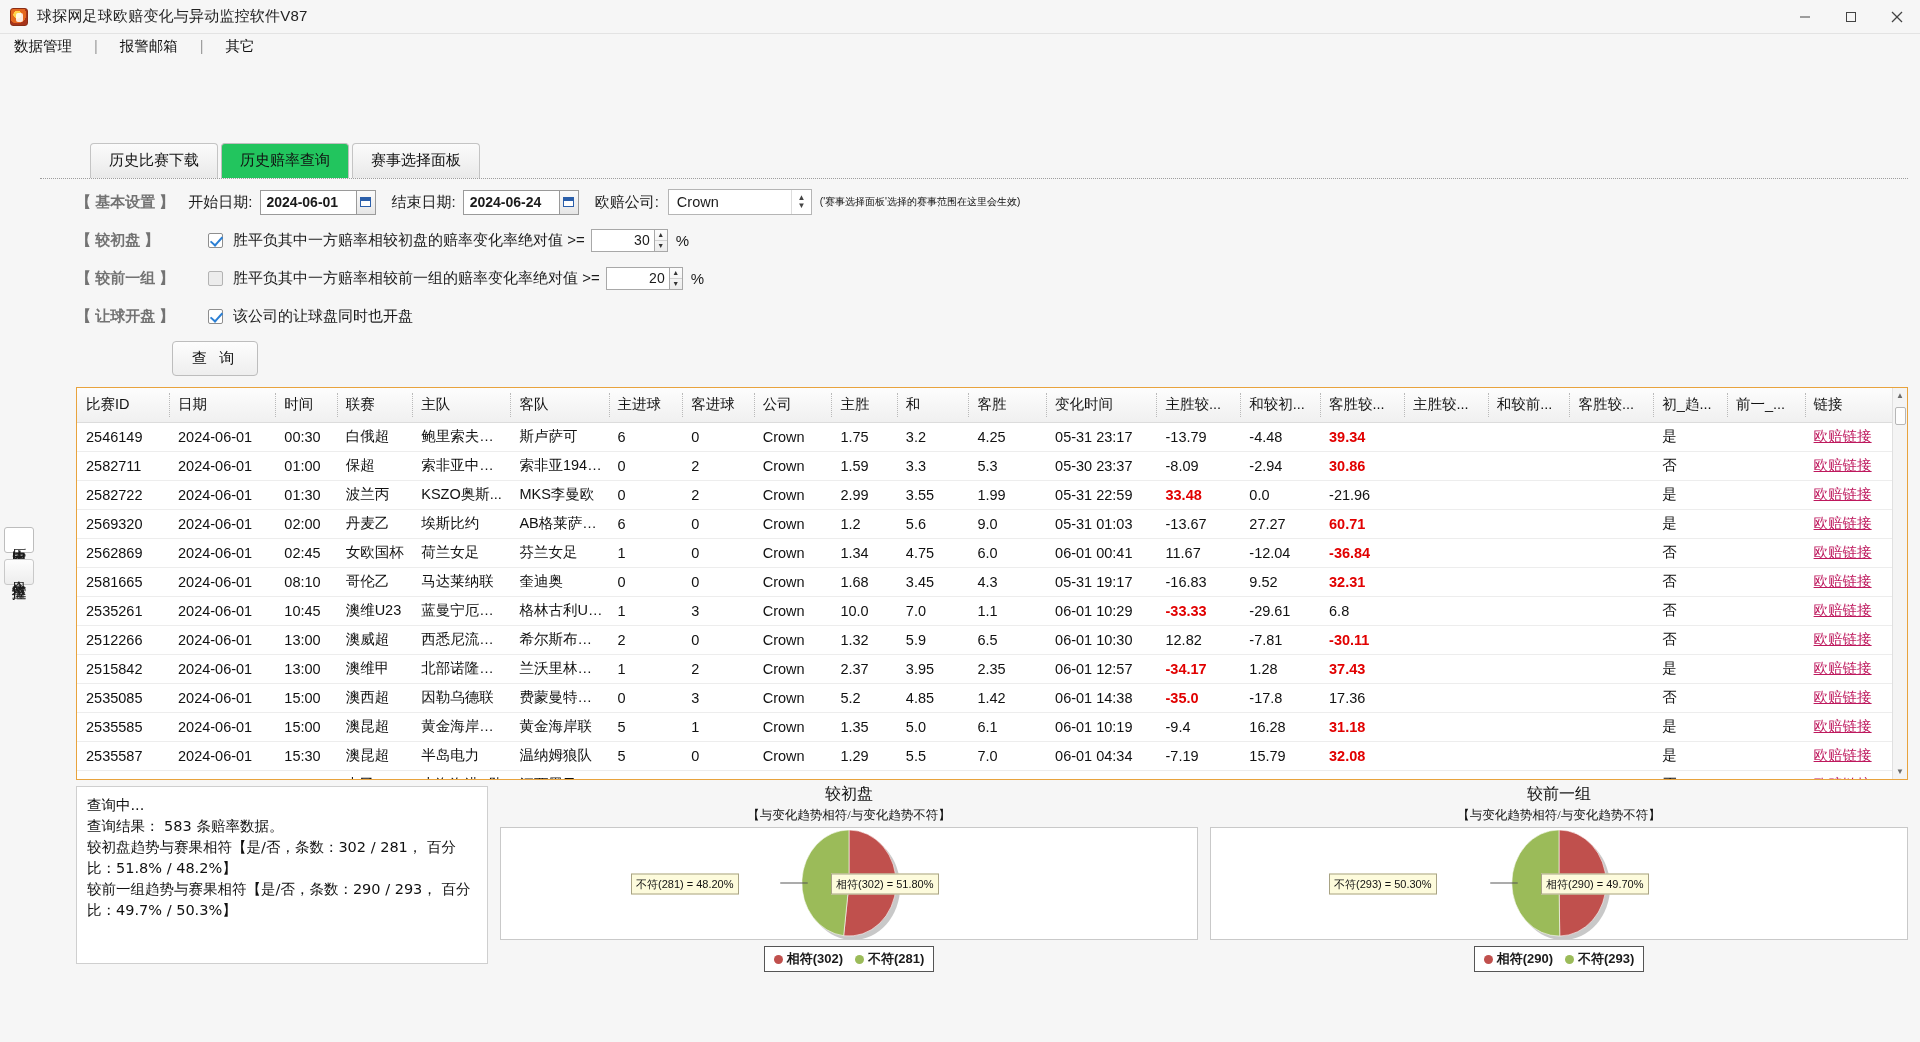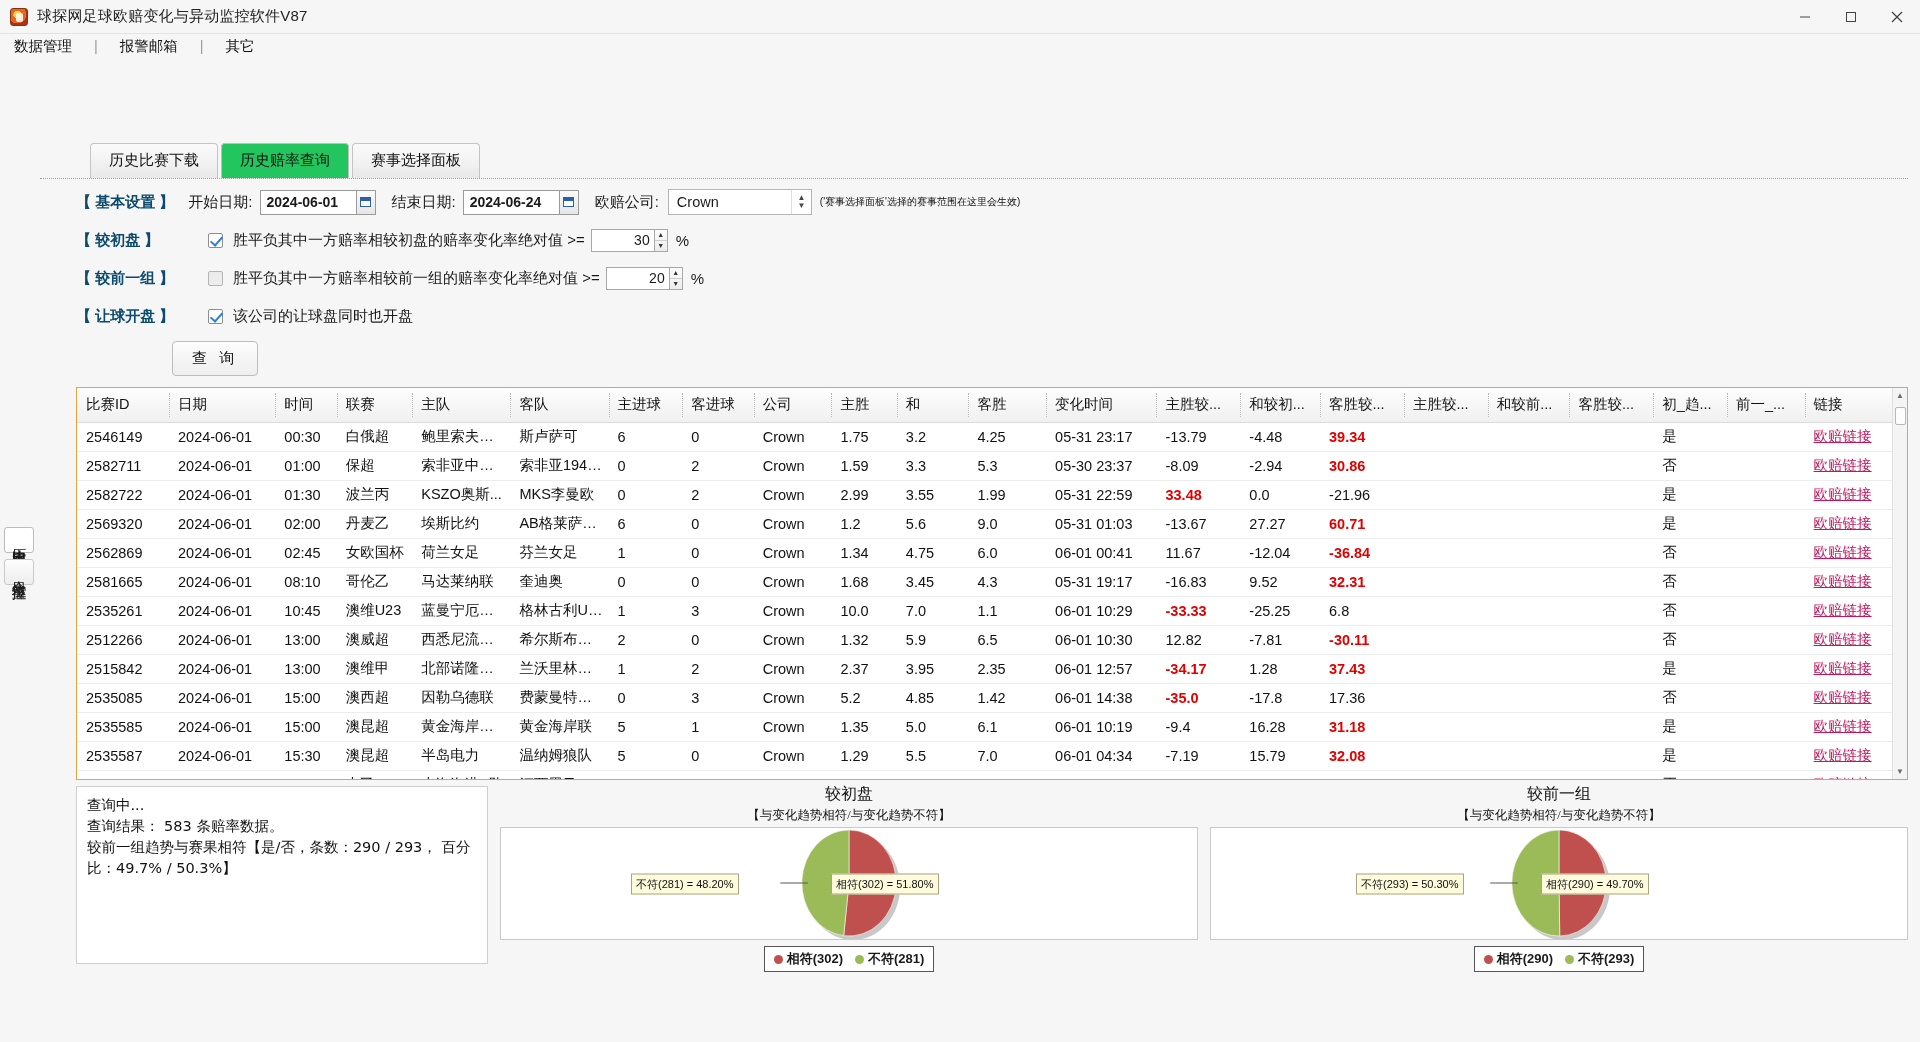--- a/index.html
+++ b/index.html
@@ -80,21 +80,21 @@
   .htab.active{ background:#22c55e; border-color:#bfbfbf; }
 
   .panel{
     border-top:1px dotted #9d9d9d;
     flex:1; display:flex; flex-direction:column;
     padding-top:4px;
   }
 
   
   .row{ display:flex; align-items:center; height:38px; padding-left:36px; font-size:15px;}
-  .grp-label{ font-weight:600; color:#0c4a6e; margin-right:14px; white-space:nowrap;}
+  .grp-label{ font-weight:600; color:#737373; margin-right:14px; white-space:nowrap;}
   .lbl{ margin-right:7px; white-space:nowrap;}
 
   .date-box{ display:flex; align-items:center; }
   .date-input{
     width:96px; height:25px; border:1px solid #9a9a9a; background:#fff;
     font-weight:bold; font-size:14px; padding:0 6px;
     display:flex; align-items:center; border-right:none;
   }
   .date-btn{
     width:20px;height:25px;border:1px solid #9a9a9a;background:linear-gradient(#fbfbfb,#e6e6e6);
@@ -539,21 +539,21 @@
                 <td>蓝曼宁厄姆...</td>
                 <td>格林古利U23</td>
                 <td>1</td>
                 <td>3</td>
                 <td>Crown</td>
                 <td>10.0</td>
                 <td>7.0</td>
                 <td>1.1</td>
                 <td>06-01 10:29</td>
                 <td class="red">-33.33</td>
-                <td>-25.25</td>
+                <td>-29.61</td>
                 <td>6.8</td>
                 <td></td>
                 <td></td>
                 <td></td>
                 <td>否</td>
                 <td></td>
                 <td class="link"><a href="#">欧赔链接</a></td>
               </tr>
               <tr>
                 <td>2512266</td>
@@ -707,20 +707,21 @@
           <div class="sc-track"></div>
           <div class="sc-arrow">▼</div>
         </div>
       </div>
 
       <div class="bottom">
 
         <div class="logbox">
           <div>查询中...</div>
           <div>查询结果： 583 条赔率数据。</div>
+          <div>较初盘趋势与赛果相符【是/否，条数：302 / 281， 百分比：51.8% / 48.2%】</div>
           <div>较前一组趋势与赛果相符【是/否，条数：290 / 293， 百分比：49.7% / 50.3%】</div>
         </div>
 
         <div class="chartbox">
           <div class="chart-title">较初盘</div>
           <div class="chart-sub">【与变化趋势相符/与变化趋势不符】</div>
           <div class="chart-frame">
             <div class="pie-holder">
               <svg id="pie0" width="100%" height="100%" viewBox="0 0 560 113" preserveAspectRatio="xMidYMid meet">
                   <ellipse cx="284" cy="60" rx="48" ry="54" fill="#9a9a9a" opacity=".55"></ellipse>
@@ -750,21 +751,21 @@
           <div class="chart-sub">【与变化趋势相符/与变化趋势不符】</div>
           <div class="chart-frame">
             <div class="pie-holder">
               <svg id="pie1" width="100%" height="100%" viewBox="0 0 560 113" preserveAspectRatio="xMidYMid meet">
                   <ellipse cx="284" cy="60" rx="48" ry="54" fill="#9a9a9a" opacity=".55"></ellipse>
                   <path d="M 280 56 L 280 2 A 48 54 0 0 1 280.77593419869 109.99294398571672 Z" fill="#c0504d" stroke="#ffffff" stroke-width="0.6"></path>
                   <path d="M 280 56 L 280.77593419869 109.99294398571672 A 48 54 0 1 1 280 2 Z" fill="#9bbb59" stroke="#ffffff" stroke-width="0.6"></path>
                   <line x1="322" y1="56" x2="350" y2="56" stroke="#555" stroke-width="1"></line>
                   <line x1="238" y1="56" x2="210" y2="56" stroke="#555" stroke-width="1"></line>
                 </svg>
-              <div class="callout" style="left:145px;">不符(293) = 50.30%</div>
+              <div class="callout" style="left:118px;">不符(293) = 50.30%</div>
               <div class="callout" style="left:330px;">相符(290) = 49.70%</div>
             </div>
           </div>
           <div class="legend">
             <span class="lg">
                 <span class="dot r"></span>
                 <span>相符(290)</span>
               </span>
             <span class="lg">
                 <span class="dot g"></span>

